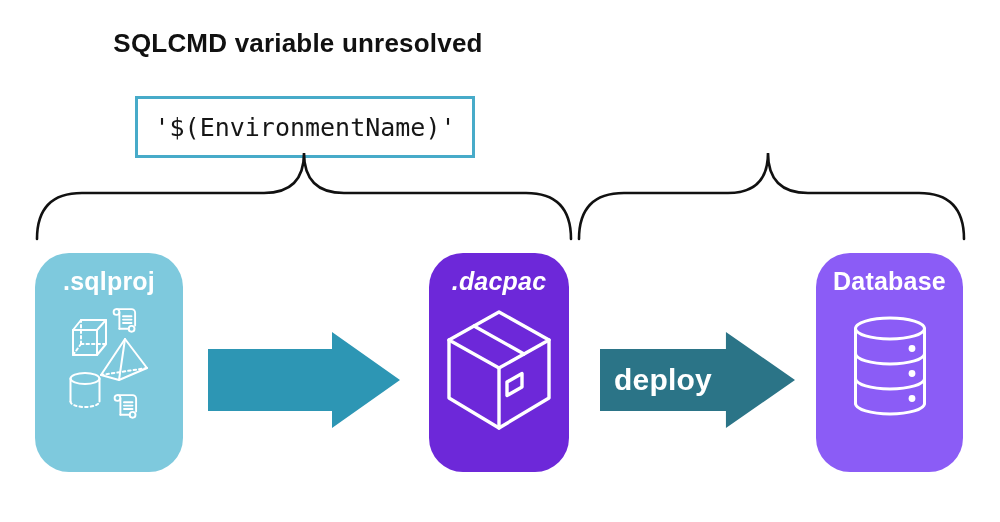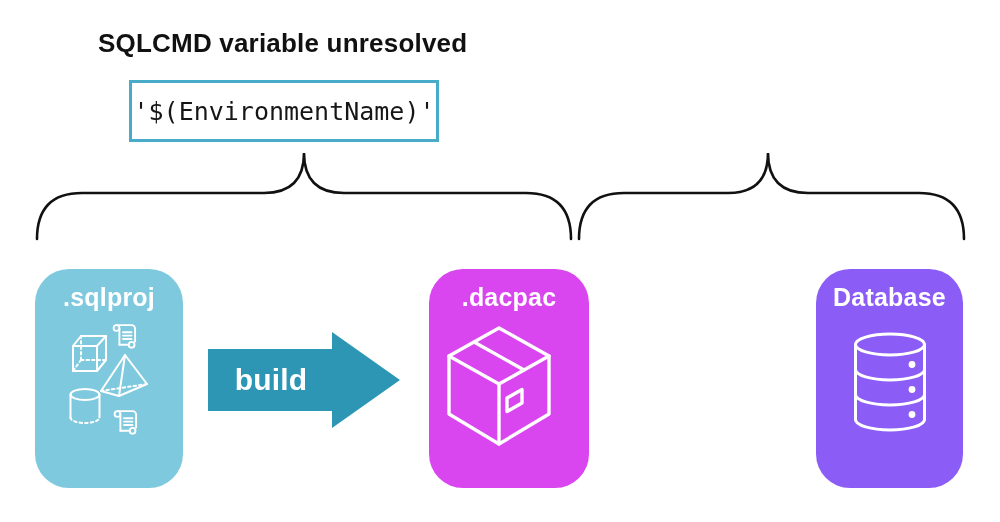--- a/index.html
+++ b/index.html
@@ -2,42 +2,42 @@
 <html><head>
 <meta charset="utf-8">
 <style>
   html,body{margin:0;padding:0;background:#fff;}
   #canvas{
     position:relative;width:1000px;height:522px;background:#ffffff;
     font-family:"Liberation Sans",sans-serif;overflow:hidden;
   }
   .title{
     position:absolute;top:28px;font-size:26px;font-weight:bold;color:#111;
-    text-align:left;letter-spacing:.2px;white-space:nowrap;
+    text-align:center;letter-spacing:.2px;white-space:nowrap;
   }
   .title-left{left:98px;width:400px;}
   .title-right{left:598px;width:340px;}
   .codebox{
     position:absolute;top:80px;height:62px;border:3px solid #47ABC9;
     box-sizing:border-box;display:flex;align-items:center;justify-content:center;
     background:#fff;font-family:"DejaVu Sans Mono","Liberation Mono",monospace;
     font-size:25px;color:#161616;white-space:nowrap;
   }
-  .codebox-left{left:129px;width:310px;}
+  .codebox-left{left:135px;width:340px;margin-top:16px;}
   .codebox-right{left:668px;width:202px;}
   .brace{position:absolute;top:148px;}
   .brace-left{left:34px;}
   .brace-right{left:576px;}
   .stage{
-    position:absolute;top:269px;height:219px;border-radius:34px;
+    position:absolute;top:253px;height:219px;border-radius:34px;
     box-sizing:border-box;
     padding-left:22px;
   }
   .stage-sqlproj{left:35px;width:148px;background:#7EC9DD;}
-  .stage-dacpac{left:429px;width:160px;background:#d946ef;}
+  .stage-dacpac{left:429px;width:140px;background:#6d28d9;font-style:italic;}
   .stage-database{left:816px;width:147px;background:#8b5cf6;}
   .stage-label{
     position:absolute;top:14px;left:0;width:100%;text-align:center;
     font-size:25px;font-weight:bold;color:#fff;letter-spacing:.2px;
   }
   .arrow{position:absolute;top:332px;height:96px;}
   .arrow-build{left:208px;width:192px;}
   .arrow-deploy{left:600px;width:195px;}
   .arrow svg{position:absolute;left:0;top:0;width:100%;height:100%;}
   .arrow-label{
@@ -120,38 +120,43 @@
           <path d="M14 12.2 h8.5 M14 15.6 h8.5 M14 19 h8.5"></path>
         </g>
       </svg>
     </div>
   </div>
 
   <div class="arrow arrow-build">
     <svg viewBox="0 0 192 96" preserveAspectRatio="none">
       <polygon points="0,17 124,17 124,0 192,48 124,96 124,79 0,79" fill="#2D96B4"></polygon>
     </svg>
-    <div class="arrow-label">build</div>
   </div>
 
   <div class="stage stage-dacpac">
     <div class="stage-label">.dacpac</div>
     <div class="icon" style="left:17px;top:56px;width:106px;height:124px;">
       <svg viewBox="0 0 106 124">
         <g class="wire" stroke-width="3.4">
           <path d="M53 3 L103 31 L53 59 L3 31 Z"></path>
           <path d="M3 31 V89 L53 119 L103 89 V31"></path>
           <path d="M53 59 V119"></path>
           <path d="M28 17 L78 45"></path>
           <path d="M61 73 L76 64.5 V78 L61 86.5 Z"></path>
         </g>
       </svg>
     </div>
   </div>
 
+  <div class="arrow arrow-deploy">
+    <svg viewBox="0 0 192 96" preserveAspectRatio="none">
+      <polygon points="0,17 124,17 124,0 192,48 124,96 124,79 0,79" fill="#2B7487"></polygon>
+    </svg>
+    <div class="arrow-label">deploy</div>
+  </div>
 
   <div class="stage stage-database">
     <div class="stage-label">Database</div>
     <div class="icon" style="left:36px;top:63px;width:76px;height:100px;">
       <svg viewBox="0 0 76 100">
         <g class="wire" stroke-width="3">
           <ellipse cx="38" cy="12.5" rx="34.5" ry="10.5"></ellipse>
           <path d="M3.5 12.5 V87.5 M72.5 12.5 V87.5"></path>
           <path d="M3.5 37.5 A34.5 10.5 0 0 0 72.5 37.5"></path>
           <path d="M3.5 62.5 A34.5 10.5 0 0 0 72.5 62.5"></path>

